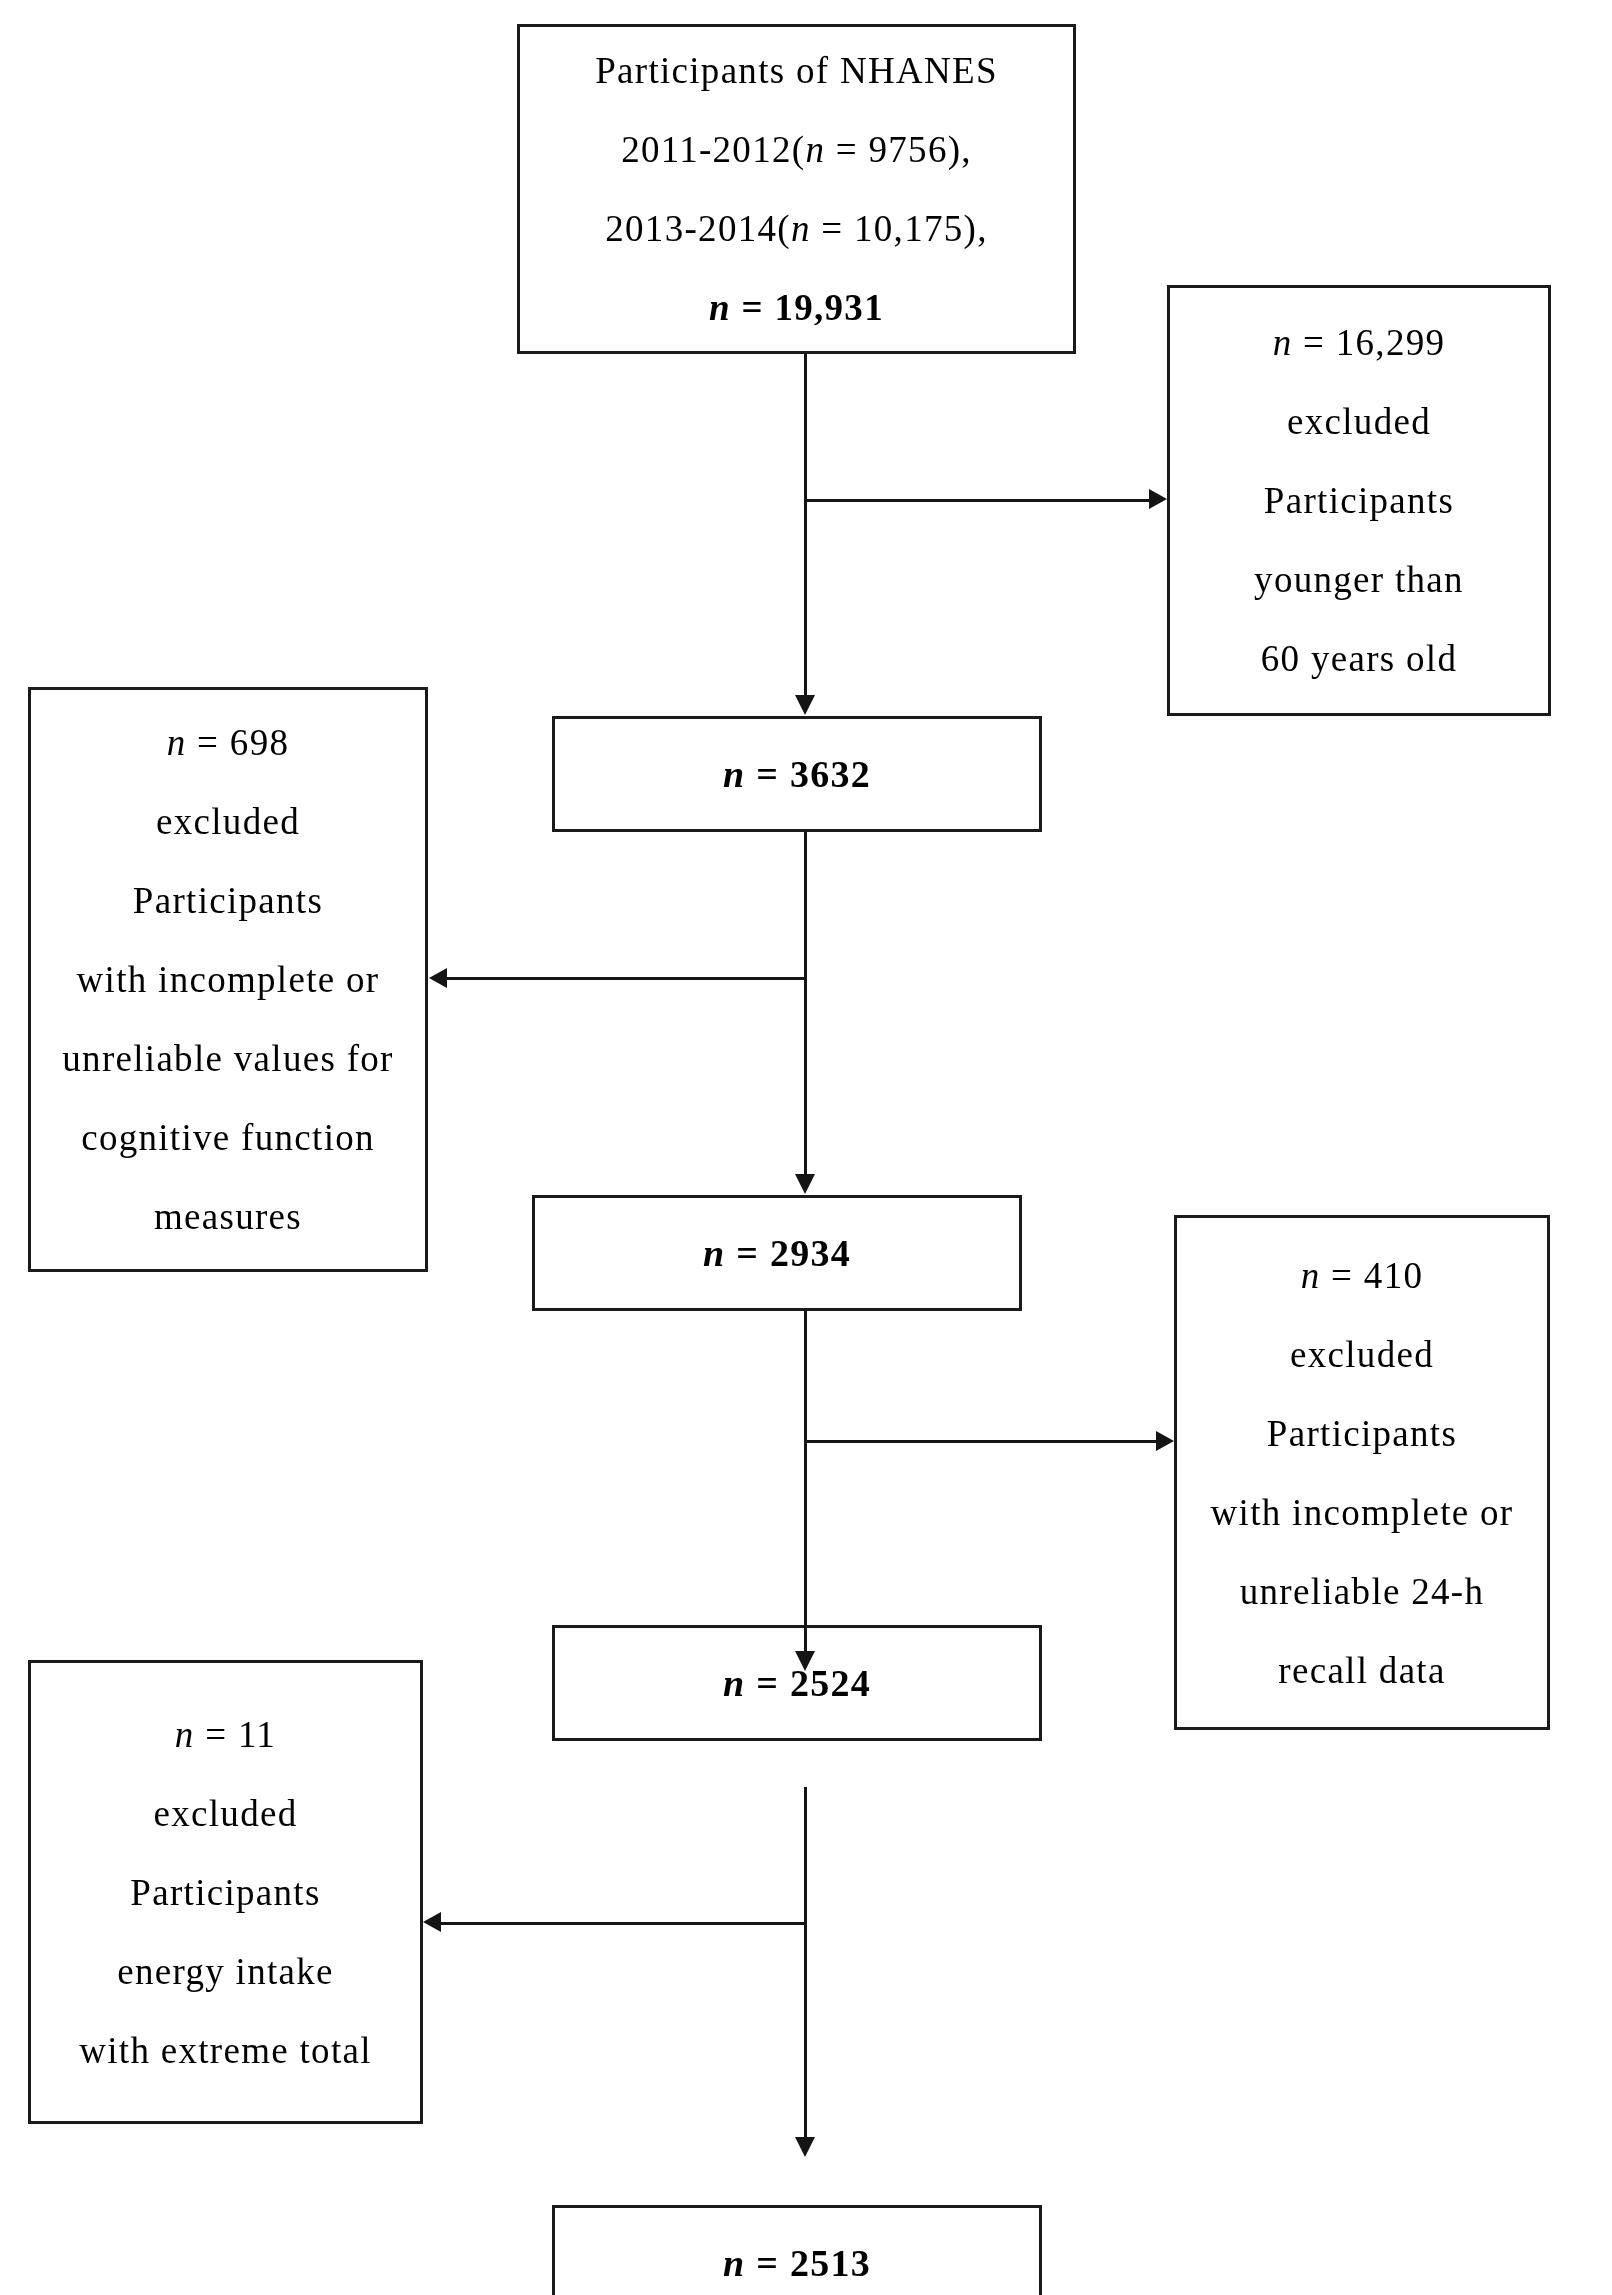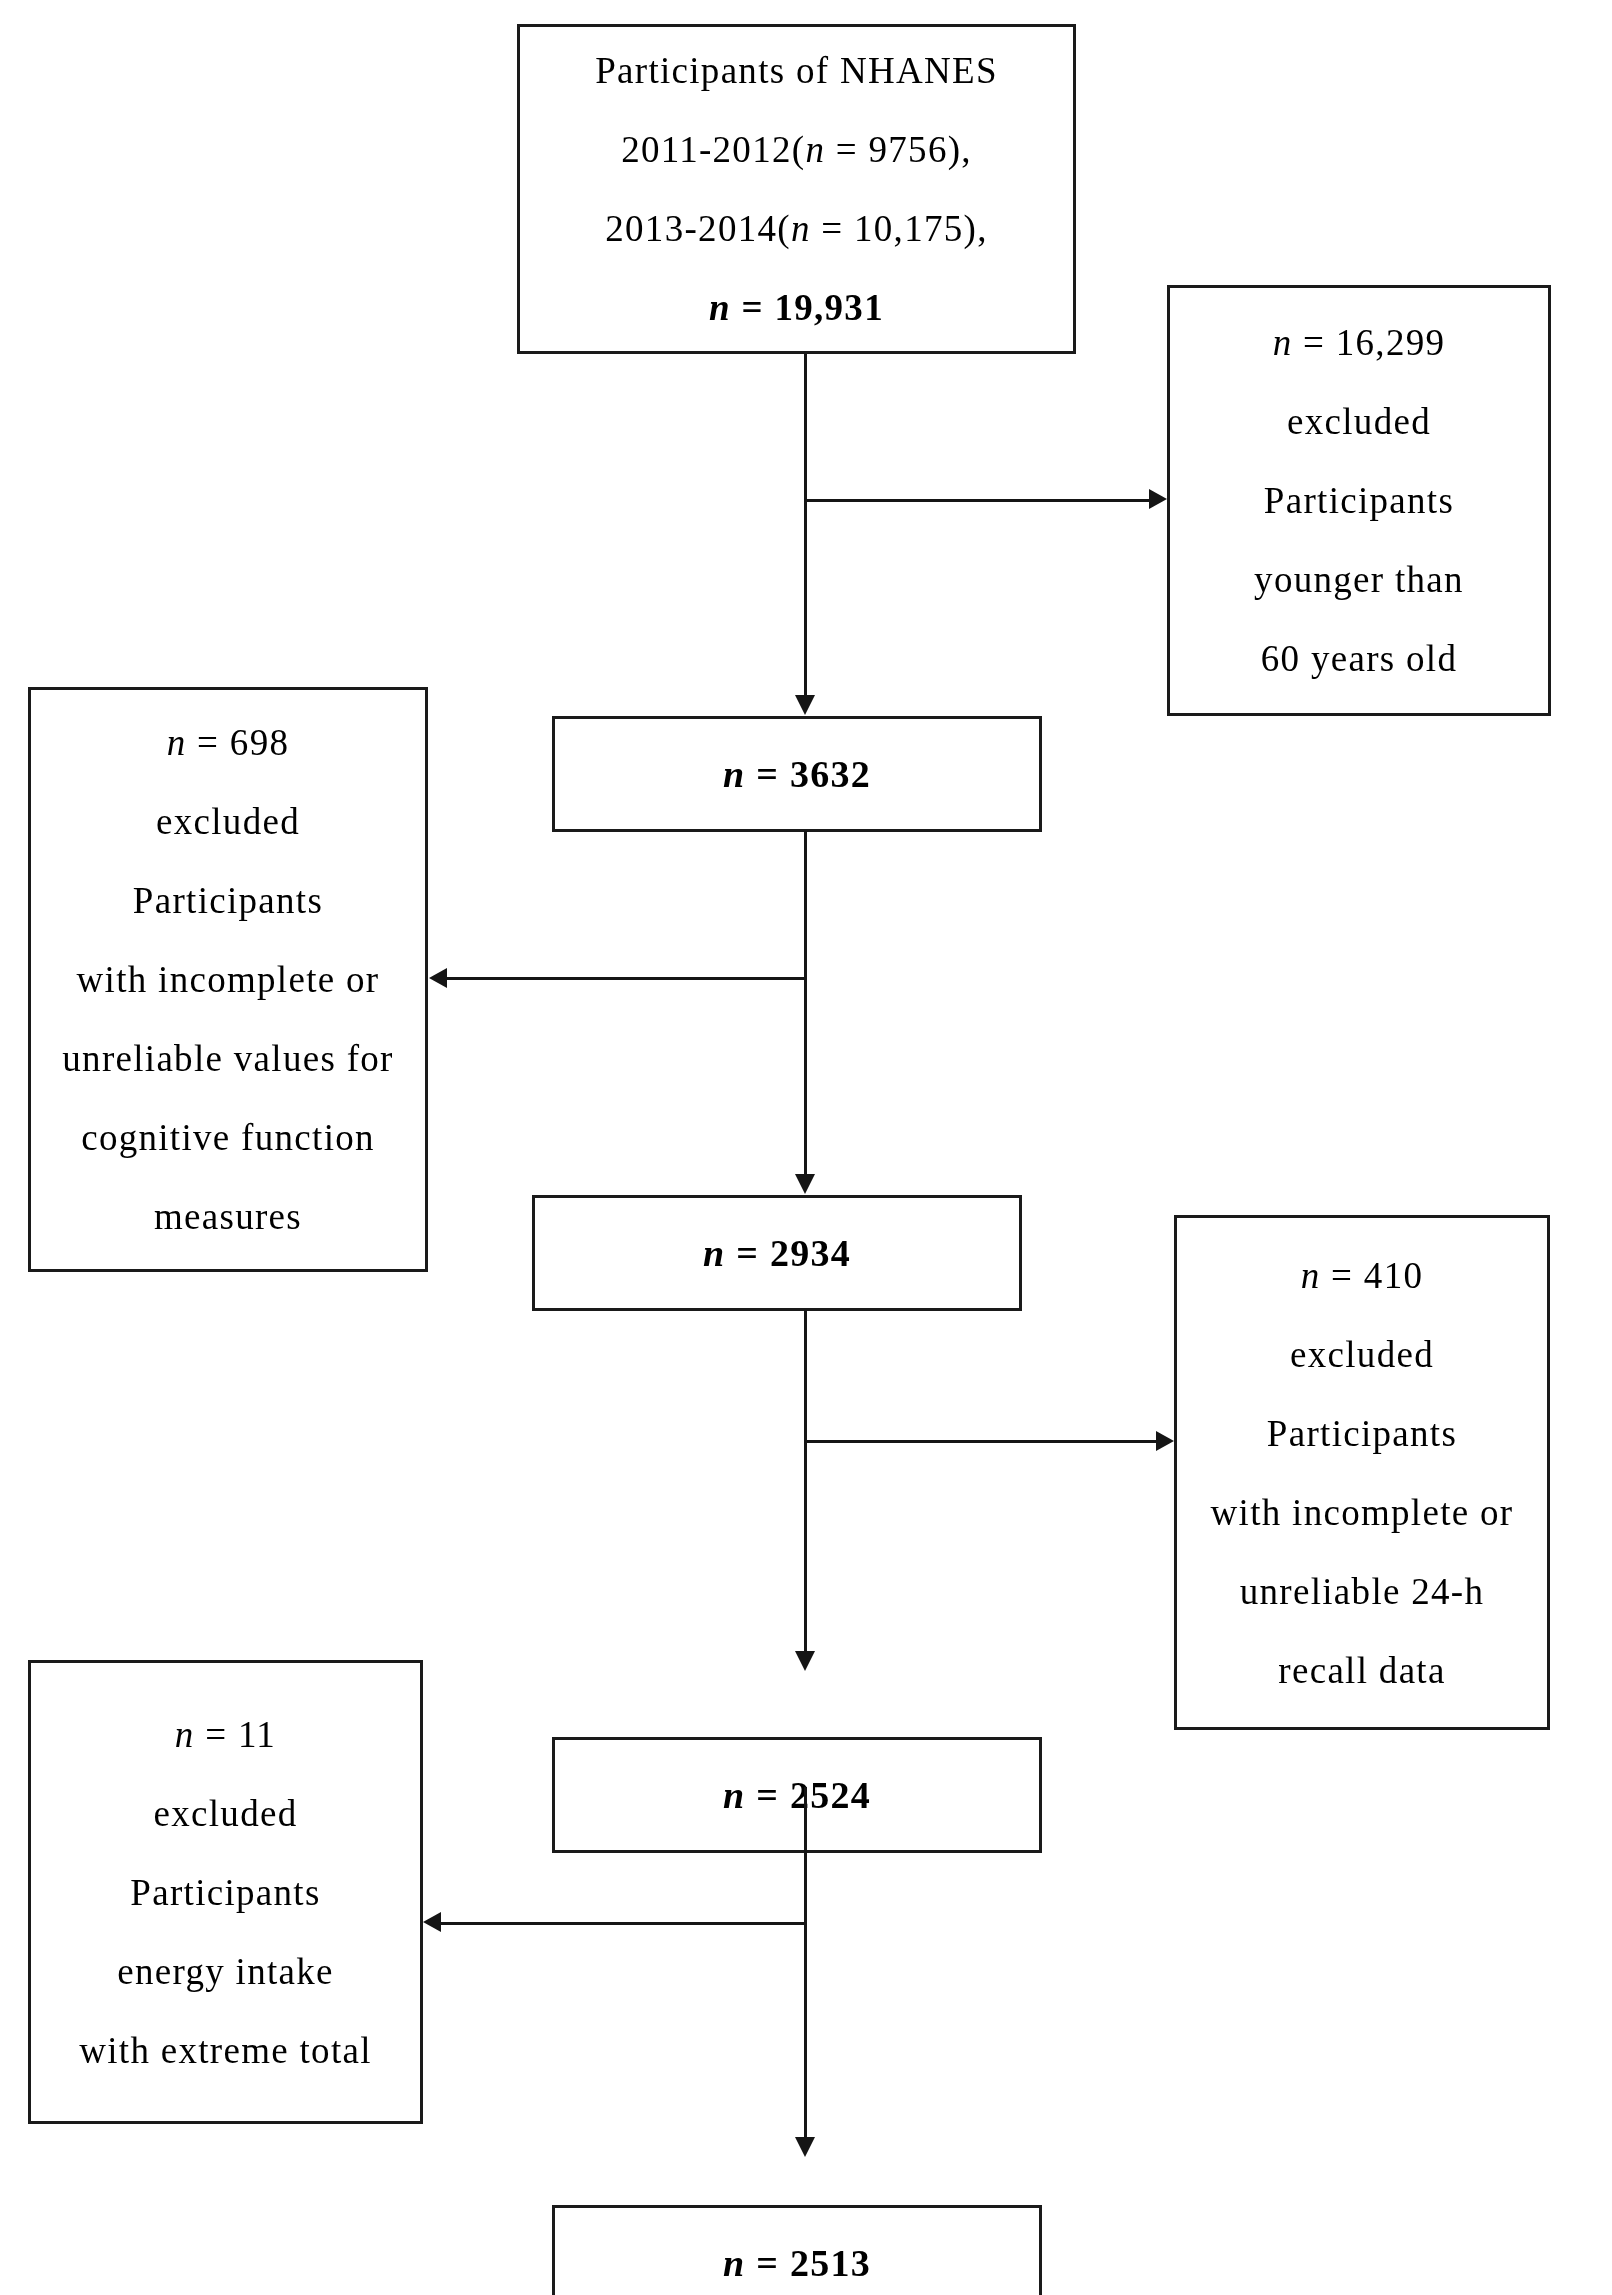--- a/index.html
+++ b/index.html
@@ -36,21 +36,21 @@
   .arr-right{border-top:10.8px solid transparent;border-bottom:10.8px solid transparent;border-left:18px solid #151515;}
   .arr-left{border-top:10.8px solid transparent;border-bottom:10.8px solid transparent;border-right:18px solid #151515;}
 
   
   #box-source{left:517px;top:23.6px;width:559px;height:330px;}
   #box-excluded-age{left:1167px;top:285px;width:384px;height:431px;}
   #box-step1{left:552px;top:716px;width:490px;height:116px;}
   #box-excluded-cognitive{left:28px;top:687px;width:400px;height:585px;}
   #box-step2{left:532px;top:1195px;width:490px;height:116px;}
   #box-excluded-recall{left:1174px;top:1215px;width:376px;height:515px;}
-  #box-step3{left:552px;top:1737px;width:490px;height:116px;}
+  #box-step3{left:552px;top:1625px;width:490px;height:116px;}
   #box-excluded-energy{left:28px;top:1660px;width:395px;height:464px;}
   #box-final{left:552px;top:2157px;width:490px;height:116px;margin-top:48px;}
 
   
   #v1{left:804px;top:354px;height:343px;}
   #a1{left:795px;top:695px;}
   #v2{left:804px;top:831px;height:344px;}
   #a2{left:795px;top:1174px;}
   #v3{left:804px;top:1310px;height:342px;}
   #a3{left:795px;top:1651px;}

